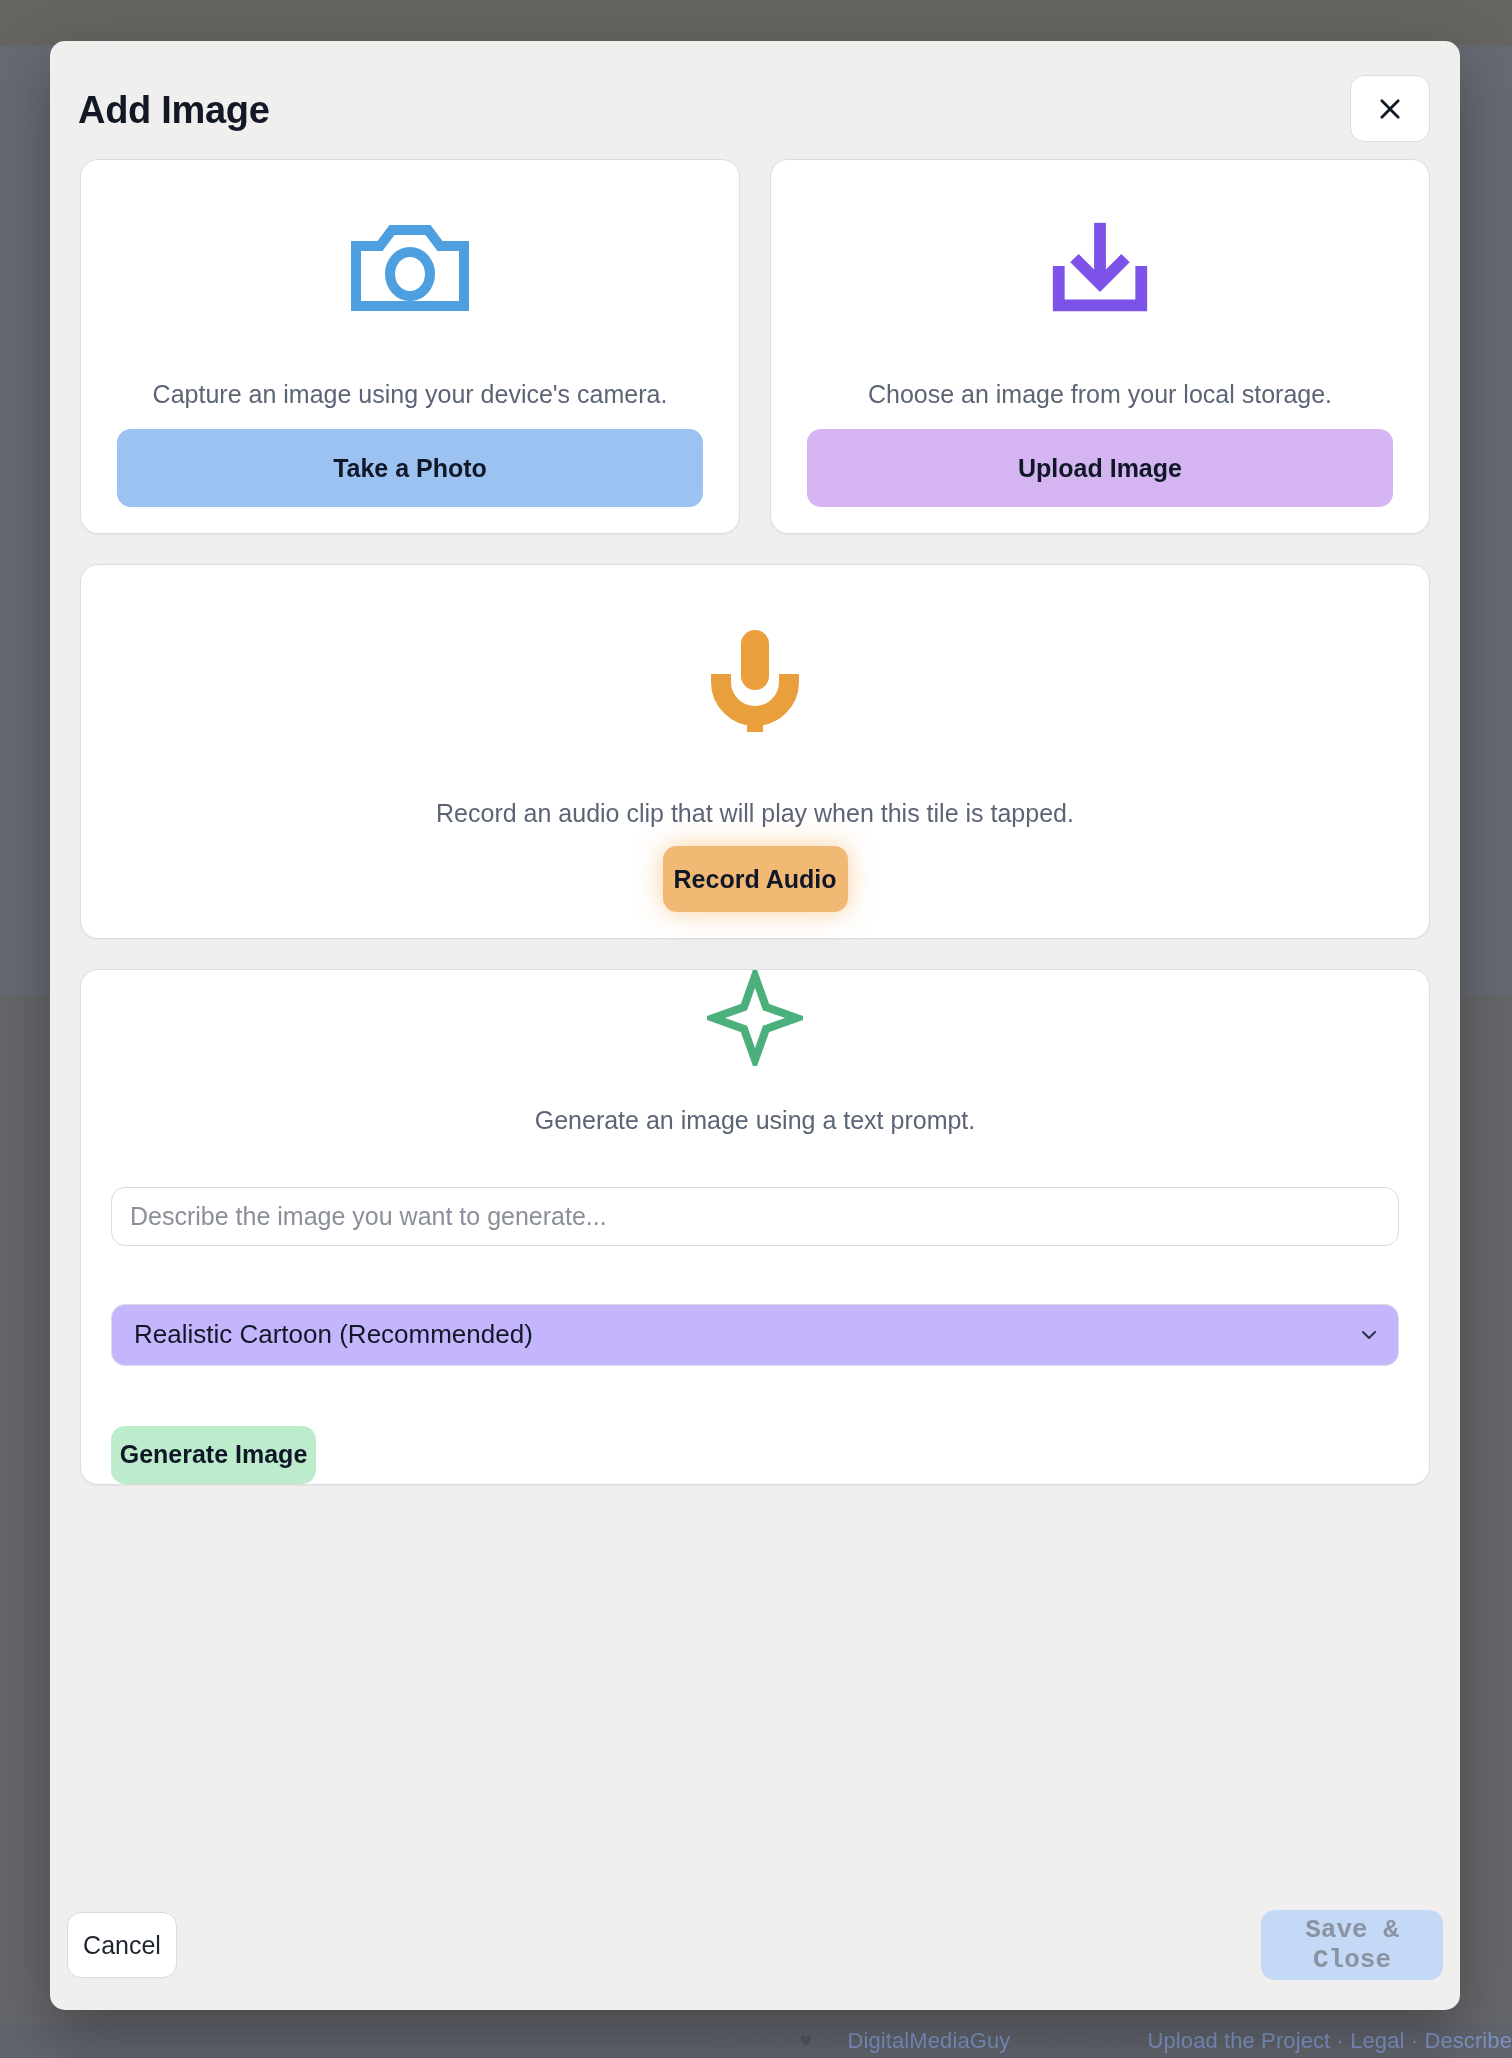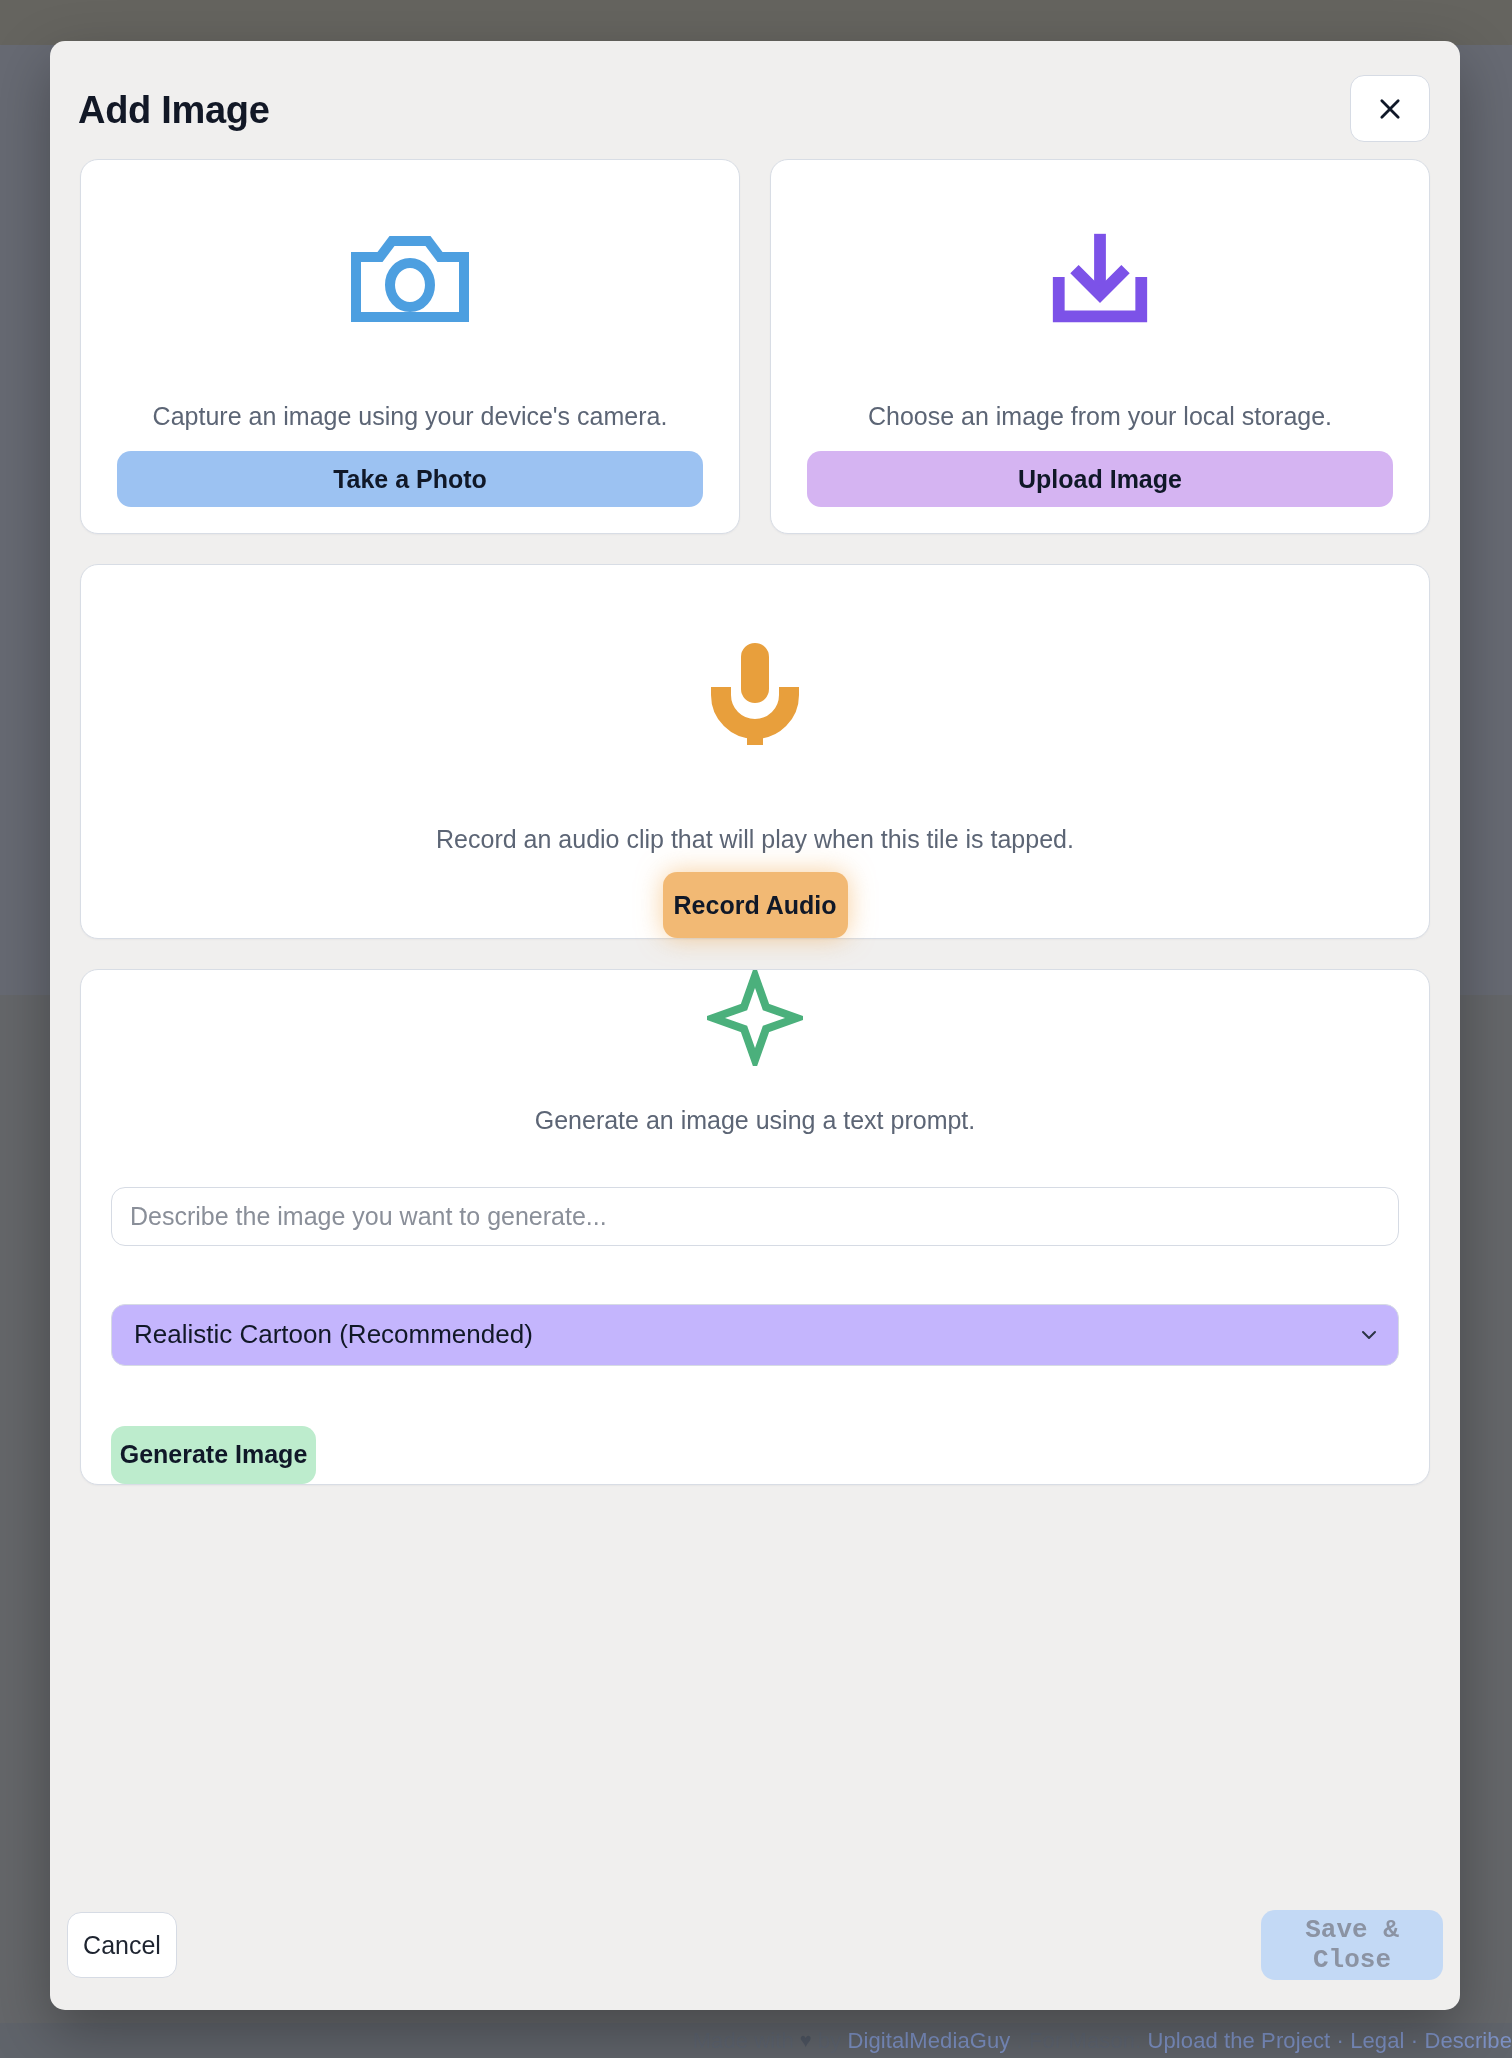--- a/index.html
+++ b/index.html
@@ -143,40 +143,41 @@
     border-radius: 14px;
     font-size: 25px;
     font-weight: bold;
     color: #101828;
     font-family: "Liberation Sans", sans-serif;
     cursor: pointer;
   }
 
   .btn-wide {
     width: 100%;
-    height: 56px;
+    height: 78px;
     margin-bottom: 26px;
   }
   .btn-photo  { background: #9cc2f2; }
   .btn-upload { background: #d5b4f2; }
 
   
   .card-audio {
     margin-top: 30px;
     height: 375px;
     display: flex;
     flex-direction: column;
     align-items: center;
   }
   .card-audio .card-desc { margin-bottom: 18px; }
   .btn-record {
     background: #f2b974;
     width: 185px;
     height: 66px;
     box-shadow: 0 0 26px rgba(242,170,80,0.55);
+    margin-bottom: 26px;
   }
 
   
   .card-generate {
     margin-top: 30px;
     height: 516px;
     display: flex;
     flex-direction: column;
     align-items: center;
     padding: 0 30px;

